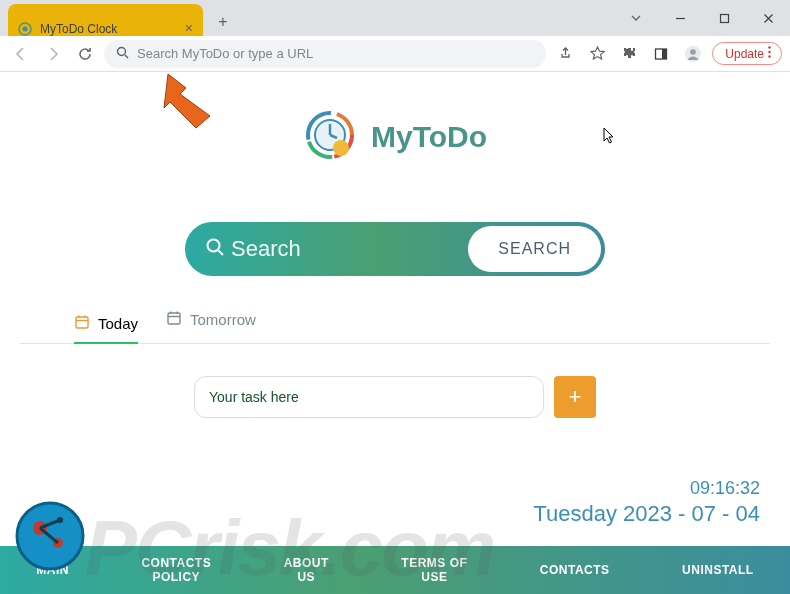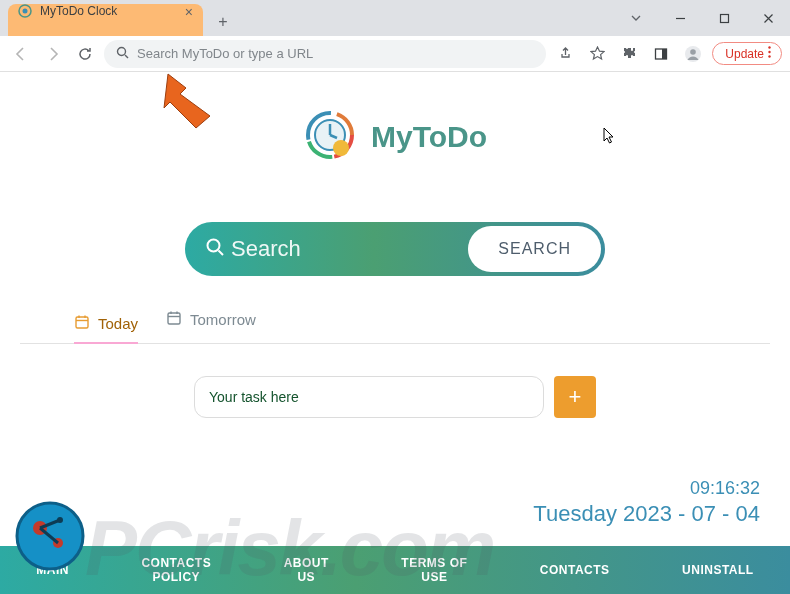--- a/index.html
+++ b/index.html
@@ -1,21 +1,21 @@
 <!DOCTYPE html>
 <html><head>
 <meta charset="utf-8">
 <style>
 * { margin: 0; padding: 0; box-sizing: border-box; }
 body { font-family: Arial, sans-serif; width: 790px; height: 594px; overflow: hidden; background: #fff; position: relative; }
 
 
 .browser-chrome { background: #dfe1e5; }
 .tab-strip { display: flex; align-items: flex-end; height: 36px; padding-left: 8px; }
-.tab { display: flex; align-items: flex-start; background: #fdba74; border-radius: 8px 8px 0 0; height: 32px; padding: 0 10px; width: 195px; position: relative; }
+.tab { display: flex; align-items: flex-end; background: #eab308; border-radius: 8px 8px 0 0; height: 32px; padding: 0 10px; width: 195px; position: relative; }
 .tab-favicon { margin-right: 8px; display: flex; }
 .tab-title { font-size: 12px; color: #3c4043; flex: 1; white-space: nowrap; overflow: hidden; }
 .tab-close { color: #5f6368; font-size: 14px; margin-left: 4px; cursor: pointer; }
 .new-tab { width: 28px; height: 28px; display: flex; align-items: center; justify-content: center; color: #5f6368; font-size: 16px; margin-left: 6px; }
 .window-controls { position: absolute; right: 0; top: 0; display: flex; height: 36px; }
 .win-ctrl { width: 44px; display: flex; align-items: center; justify-content: center; color: #3c4043; }
 .win-ctrl.chev { font-size: 14px; color: #5f6368; }
 
 .toolbar { display: flex; align-items: center; height: 36px; background: #fff; padding: 0 8px; gap: 6px; border-bottom: 1px solid #e0e0e0; }
 .nav-btn { width: 26px; height: 26px; display: flex; align-items: center; justify-content: center; color: #5f6368; border-radius: 50%; }
@@ -38,21 +38,21 @@
 .search-container { display: flex; justify-content: center; margin-top: 56px; align-items: flex-end; }
 .search-pill { display: flex; align-items: center; width: 420px; height: 54px; border-radius: 27px; background: linear-gradient(90deg, #2daaa3 0%, #4b9f72 45%, #3b8d9e 100%); padding: 4px; }
 .search-left { display: flex; align-items: center; flex: 1; padding-left: 16px; gap: 6px; }
 .search-icon-wh { color: #fff; }
 .search-placeholder { color: #fff; font-size: 22px; opacity: 0.92; }
 .search-btn { background: #fff; height: 46px; border-radius: 23px; padding: 0 30px; display: flex; align-items: center; color: #4e5d6c; font-size: 16px; letter-spacing: 1px; }
 
 
 .date-tabs { display: flex; gap: 28px; padding: 34px 0 8px 54px; border-bottom: 1px solid #e2e2e2; margin: 0 20px 0 20px; }
 .date-tab { display: flex; align-items: center; gap: 8px; font-size: 15px; padding-bottom: 6px; }
-.date-tab.active { color: #a16207; border-bottom: 2px solid #f9a8d4; margin-bottom: -9px; }
+.date-tab.active { color: #000000; border-bottom: 2px solid #22c55e; margin-bottom: -9px; }
 .date-tab.inactive { color: #7d8a92; }
 
 
 .task-row { display: flex; justify-content: center; gap: 10px; margin-top: 32px; }
 .task-input { width: 350px; height: 42px; border: 1px solid #dcdcdc; border-radius: 12px; padding: 0 14px; color: #14532d; font-size: 14px; display: flex; align-items: center; }
 .task-add { width: 42px; height: 42px; background: #ed9d2e; border-radius: 4px; display: flex; align-items: center; justify-content: center; color: #fff; font-size: 22px; }
 
 
 .clock-block { position: absolute; right: 30px; top: 406px; text-align: right; }
 .clock-time { color: #3b8fb5; font-size: 18px; }

